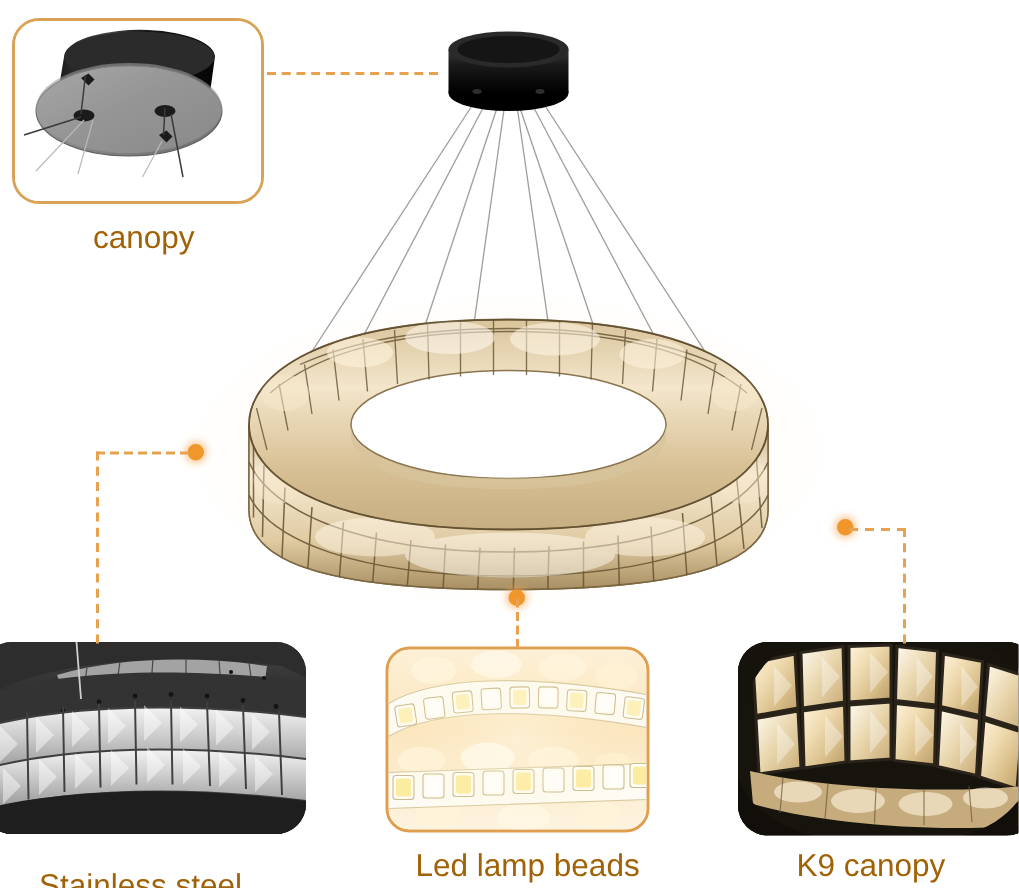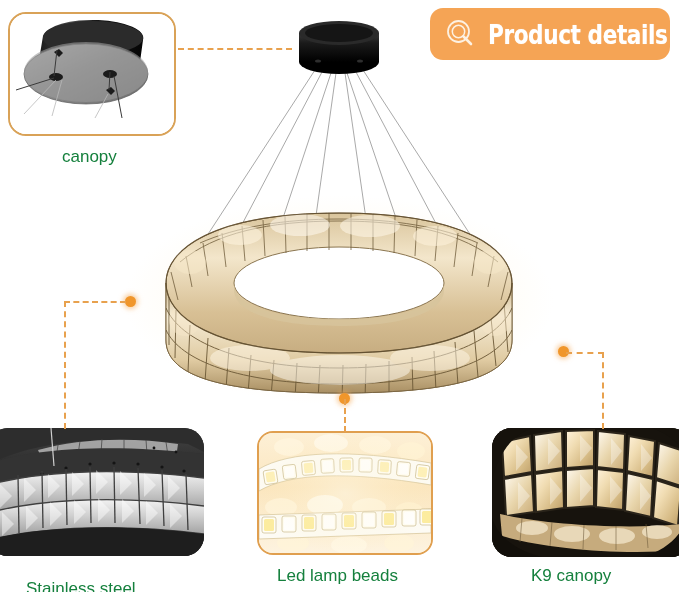--- a/index.html
+++ b/index.html
@@ -88,23 +88,23 @@
     left: 492px;
     top: 428px;
     width: 199px;
     height: 129px;
     border-radius: 20px;
     background: #16120d;
   }
 
   .caption {
     position: absolute;
-    color: #15803d;
+    color: #a16207;
     font-family: "Liberation Sans", sans-serif;
-    font-size: 17px;
+    font-size: 21px;
     white-space: nowrap;
     line-height: 1;
   }
   .cap-canopy { left: 62px; top: 148px; }
   .cap-steel  { left: 26px; top: 580px; }
   .cap-leds   { left: 277px; top: 567px; }
   .cap-crystal{ left: 531px; top: 567px; }
 
   
   .dash-h {
@@ -306,28 +306,20 @@
         <ellipse cx="430" cy="358" rx="40" ry="13" fill="#fff8e8"></ellipse>
         <ellipse cx="185" cy="320" rx="16" ry="16" fill="#f5e6c7"></ellipse>
         <ellipse cx="495" cy="320" rx="16" ry="16" fill="#f5e6c7"></ellipse>
       </g>
 
       <path d="M 166 283 C 166 316, 212 353, 339 353 C 466 353, 512 316, 512 283" fill="none" stroke="#5e4c2e" stroke-width="1.2" opacity="0.85"></path>
       <path d="M 166 283 C 166 250, 212 213, 339 213 C 466 213, 512 250, 512 283" fill="none" stroke="#5e4c2e" stroke-width="1.2" opacity="0.7"></path>
     </g>
   </svg>
 
-  <div class="banner">
-    <svg class="banner-icon" viewBox="0 0 34 34">
-      <circle cx="14.5" cy="14.5" r="10.5" fill="none" stroke="#fdf1e2" stroke-width="1.8"></circle>
-      <circle cx="14.5" cy="14.5" r="6.2" fill="none" stroke="#fdf1e2" stroke-width="1.5"></circle>
-      <line x1="19.5" y1="19.5" x2="27" y2="27" stroke="#fdf1e2" stroke-width="2.6" stroke-linecap="round"></line>
-    </svg>
-    <span class="banner-label">Product details</span>
-  </div>
 
   <div class="inset inset-canopy">
     <svg viewBox="0 0 164 120" width="164" height="120">
       <defs>
         <linearGradient id="cplate" x1="0" y1="0" x2="1" y2="1">
           <stop offset="0%" stop-color="#b9b9b9"></stop>
           <stop offset="45%" stop-color="#8e8e8e"></stop>
           <stop offset="100%" stop-color="#6d6d6d"></stop>
         </linearGradient>
         <linearGradient id="cside" x1="0" y1="0" x2="1" y2="0">

